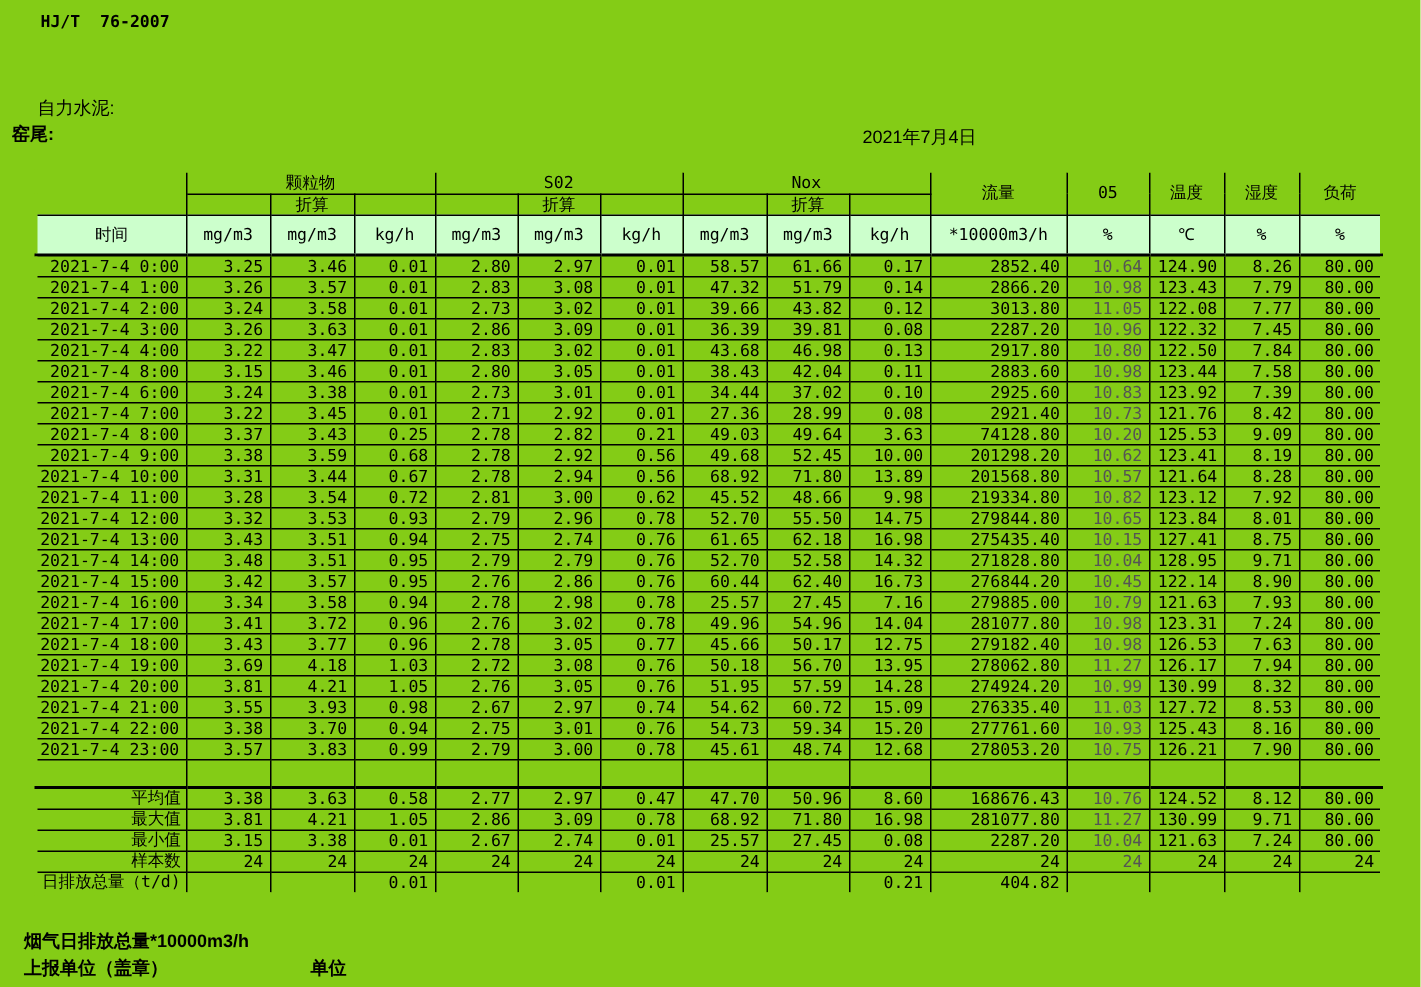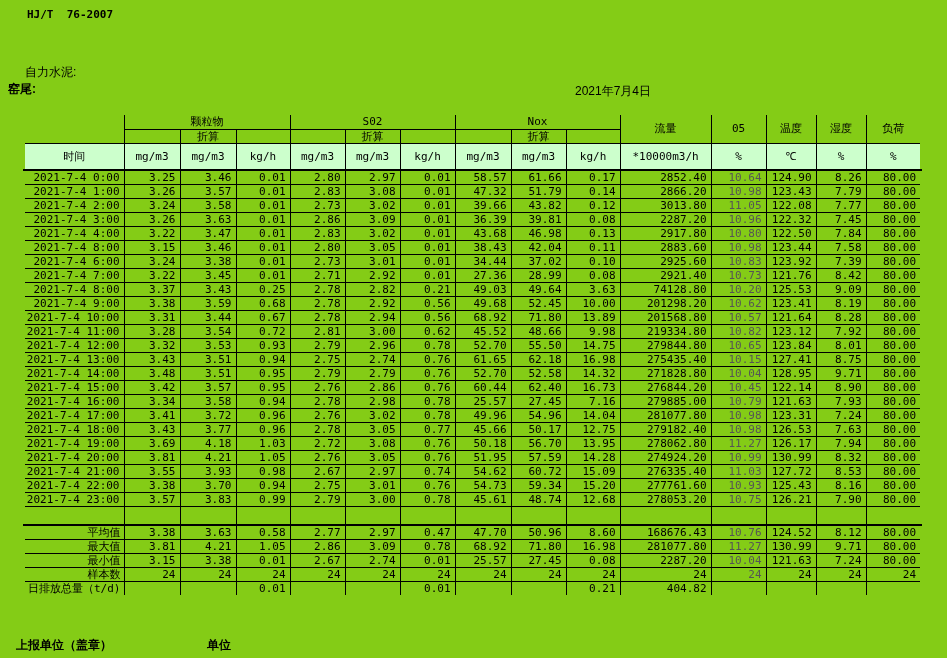--- a/index.html
+++ b/index.html
@@ -629,16 +629,17 @@
           <td>0.21</td>
           <td>404.82</td>
           <td class="o2col"></td>
           <td></td>
           <td></td>
           <td></td>
         </tr>
       </tbody>
   </table>
 
+  <div class="foot-note">烟气日排放总量*10000m3/h</div>
   <div class="foot-report">上报单位（盖章）</div>
   <div class="foot-unit">单位</div>
 
 </div>
 
 </body></html>

